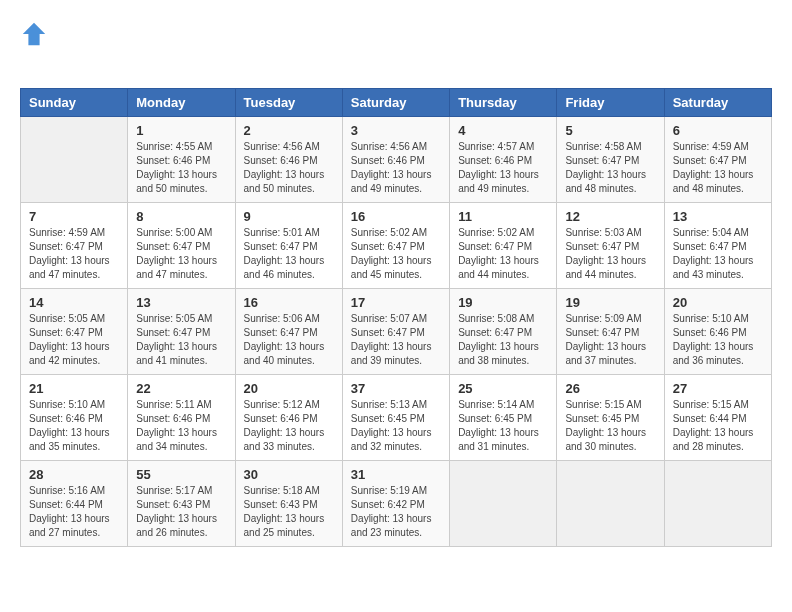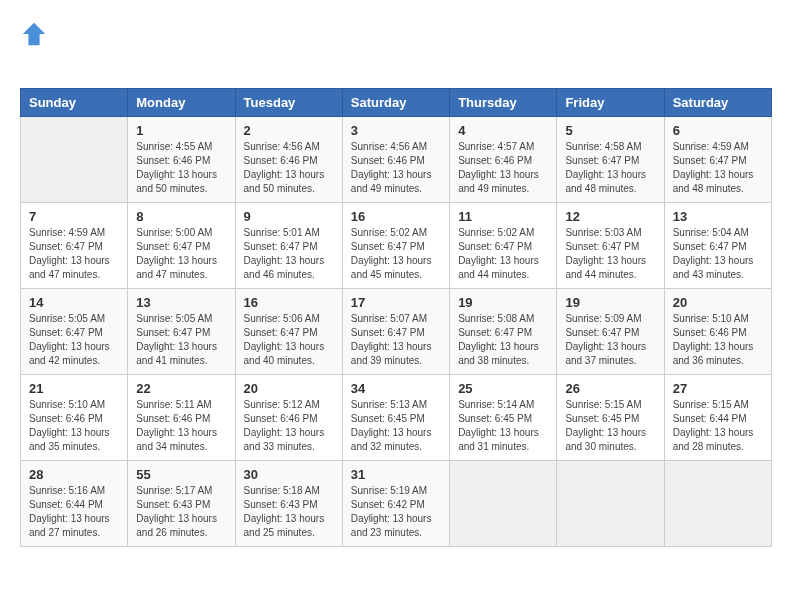--- a/index.html
+++ b/index.html
@@ -263,21 +263,21 @@
           Sunrise: 5:11 AM<br>Sunset: 6:46 PM<br>Daylight: 13 hours and 34 minutes.
         </div>
         </td>
         <td>
           <span class="day-num">20</span>
         <div class="day-detail">
           Sunrise: 5:12 AM<br>Sunset: 6:46 PM<br>Daylight: 13 hours and 33 minutes.
         </div>
         </td>
         <td>
-          <span class="day-num">34</span>
+          <span class="day-num">37</span>
         <div class="day-detail">
           Sunrise: 5:13 AM<br>Sunset: 6:45 PM<br>Daylight: 13 hours and 32 minutes.
         </div>
         </td>
         <td>
           <span class="day-num">25</span>
         <div class="day-detail">
           Sunrise: 5:14 AM<br>Sunset: 6:45 PM<br>Daylight: 13 hours and 31 minutes.
         </div>
         </td>

